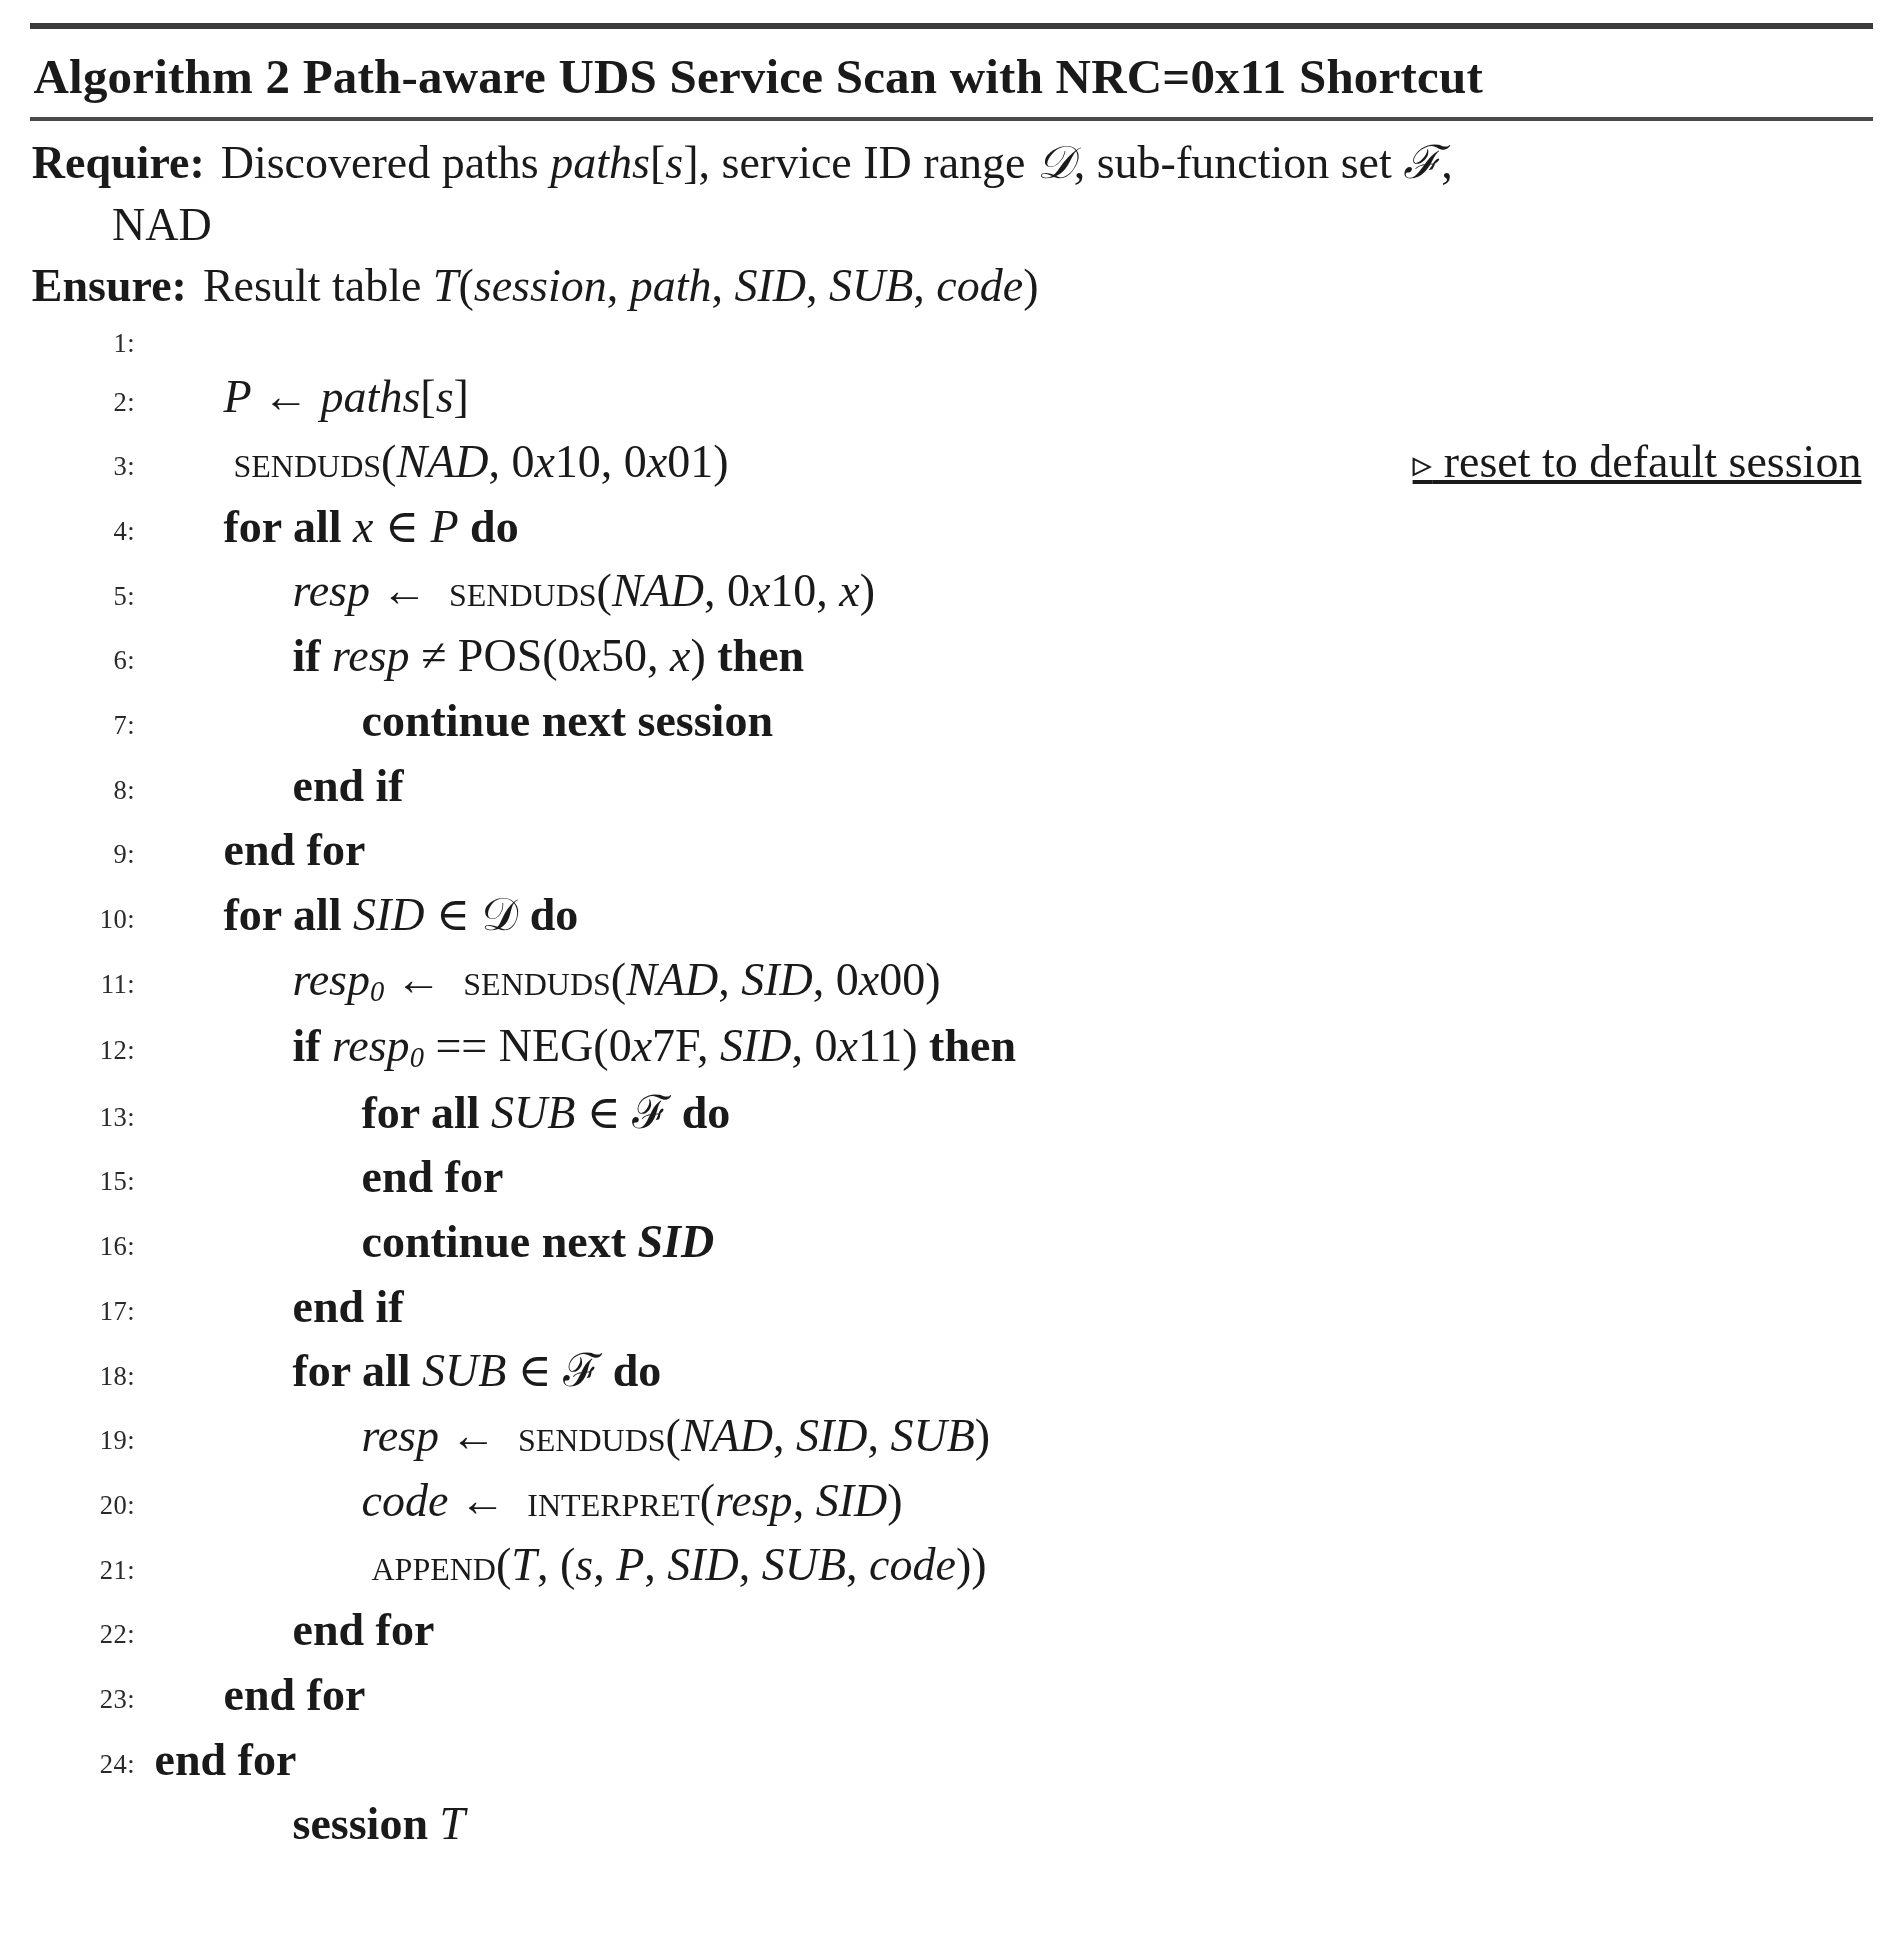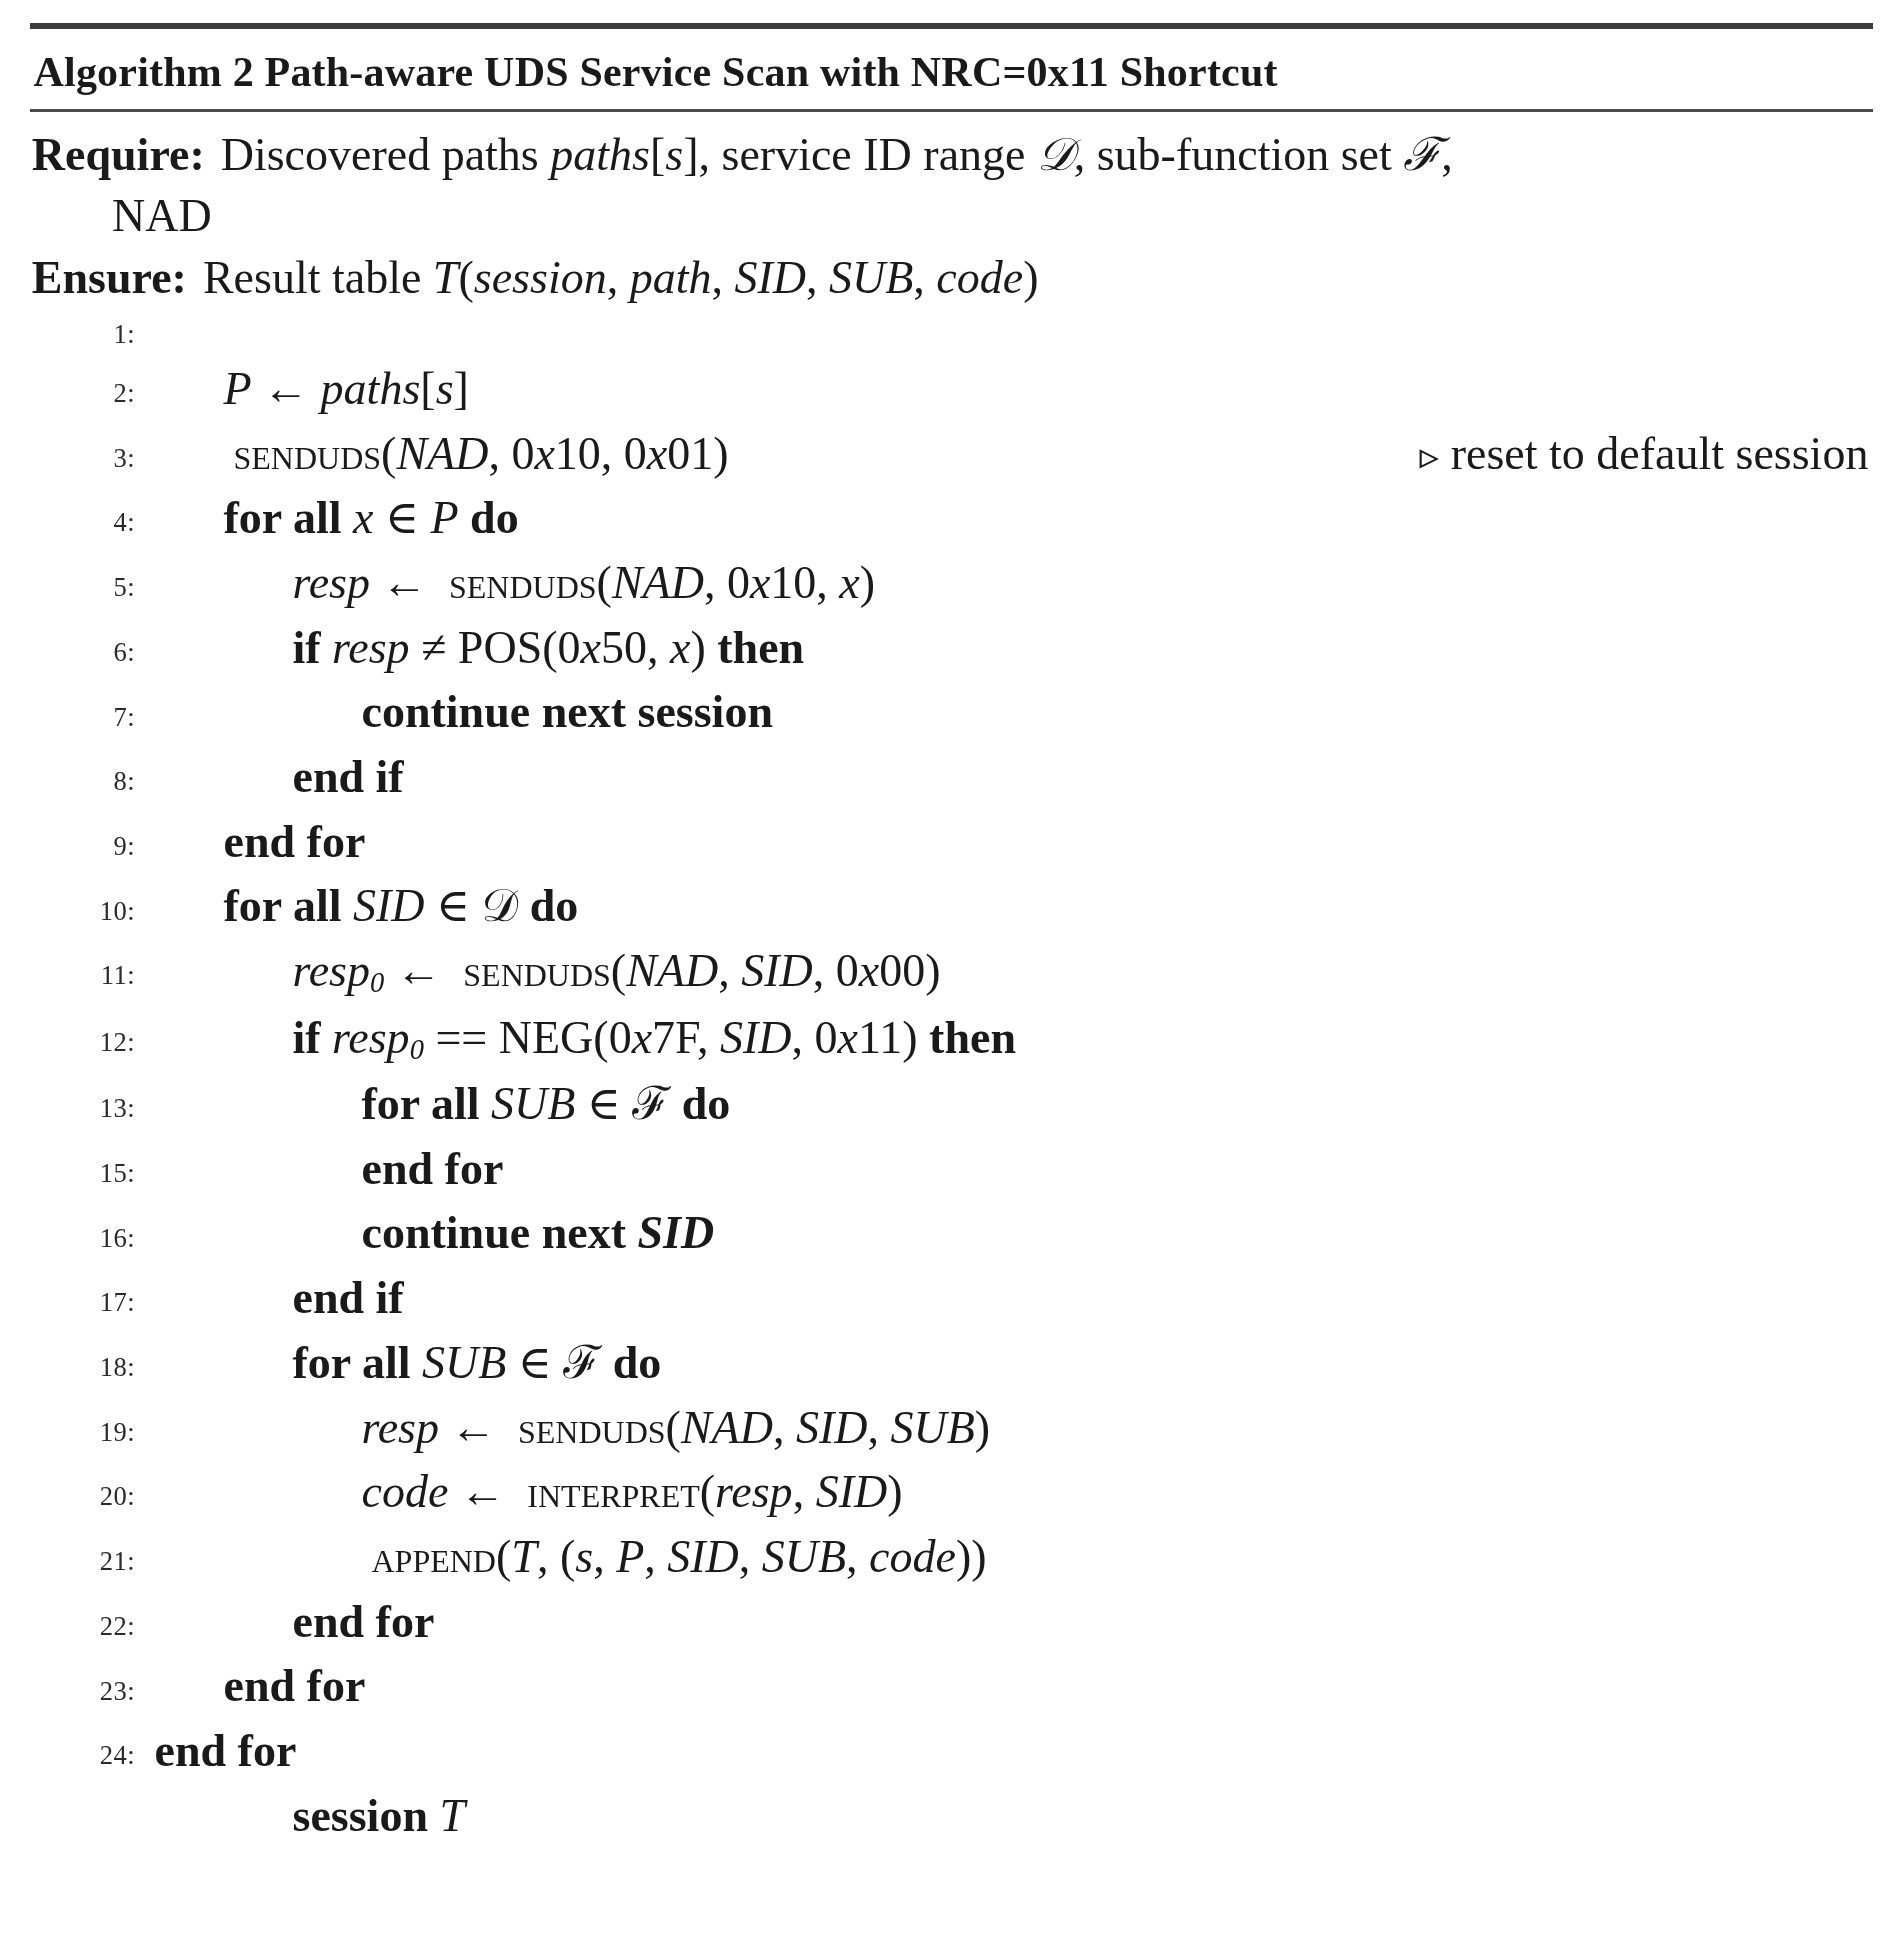--- a/index.html
+++ b/index.html
@@ -29,21 +29,21 @@
   }
   .rule-thin {
     height: 3.5px;
     background: #4a4a4a;
     width: 100%;
   }
   .rule-gap-top { height: 8.9px; }
 
   
   .algo-title {
-    font-size: 42px;
+    font-size: 49px;
     line-height: 1.22;
     letter-spacing: 0.2px;
     padding: 8.9px 0 10.6px 3.5px;
     white-space: nowrap;
   }
   .algo-title .kw { font-weight: bold; }
   .algo-title .nm { font-weight: bold; }
 
   
   .io-block { padding-top: 10.6px; }
@@ -95,22 +95,23 @@
     position: relative;
   }
   .ind1 { padding-left: 0px; }
   .ind2 { padding-left: 69px; }
   .ind3 { padding-left: 138px; }
   .ind4 { padding-left: 207px; }
   .ind5 { padding-left: 277px; }
 
   .comment {
     position: absolute;
-    right: 5px;
-    white-space: nowrap;
+    right: 12px;
+    white-space: nowrap;
+    text-decoration: underline;
   }
   .tri { font-size: 39px; }
 
   
   .kw { font-weight: bold; }
   .it { font-style: italic; }
   .sc {
     font-variant: small-caps;
     text-transform: lowercase;
     margin-left: 10px;

